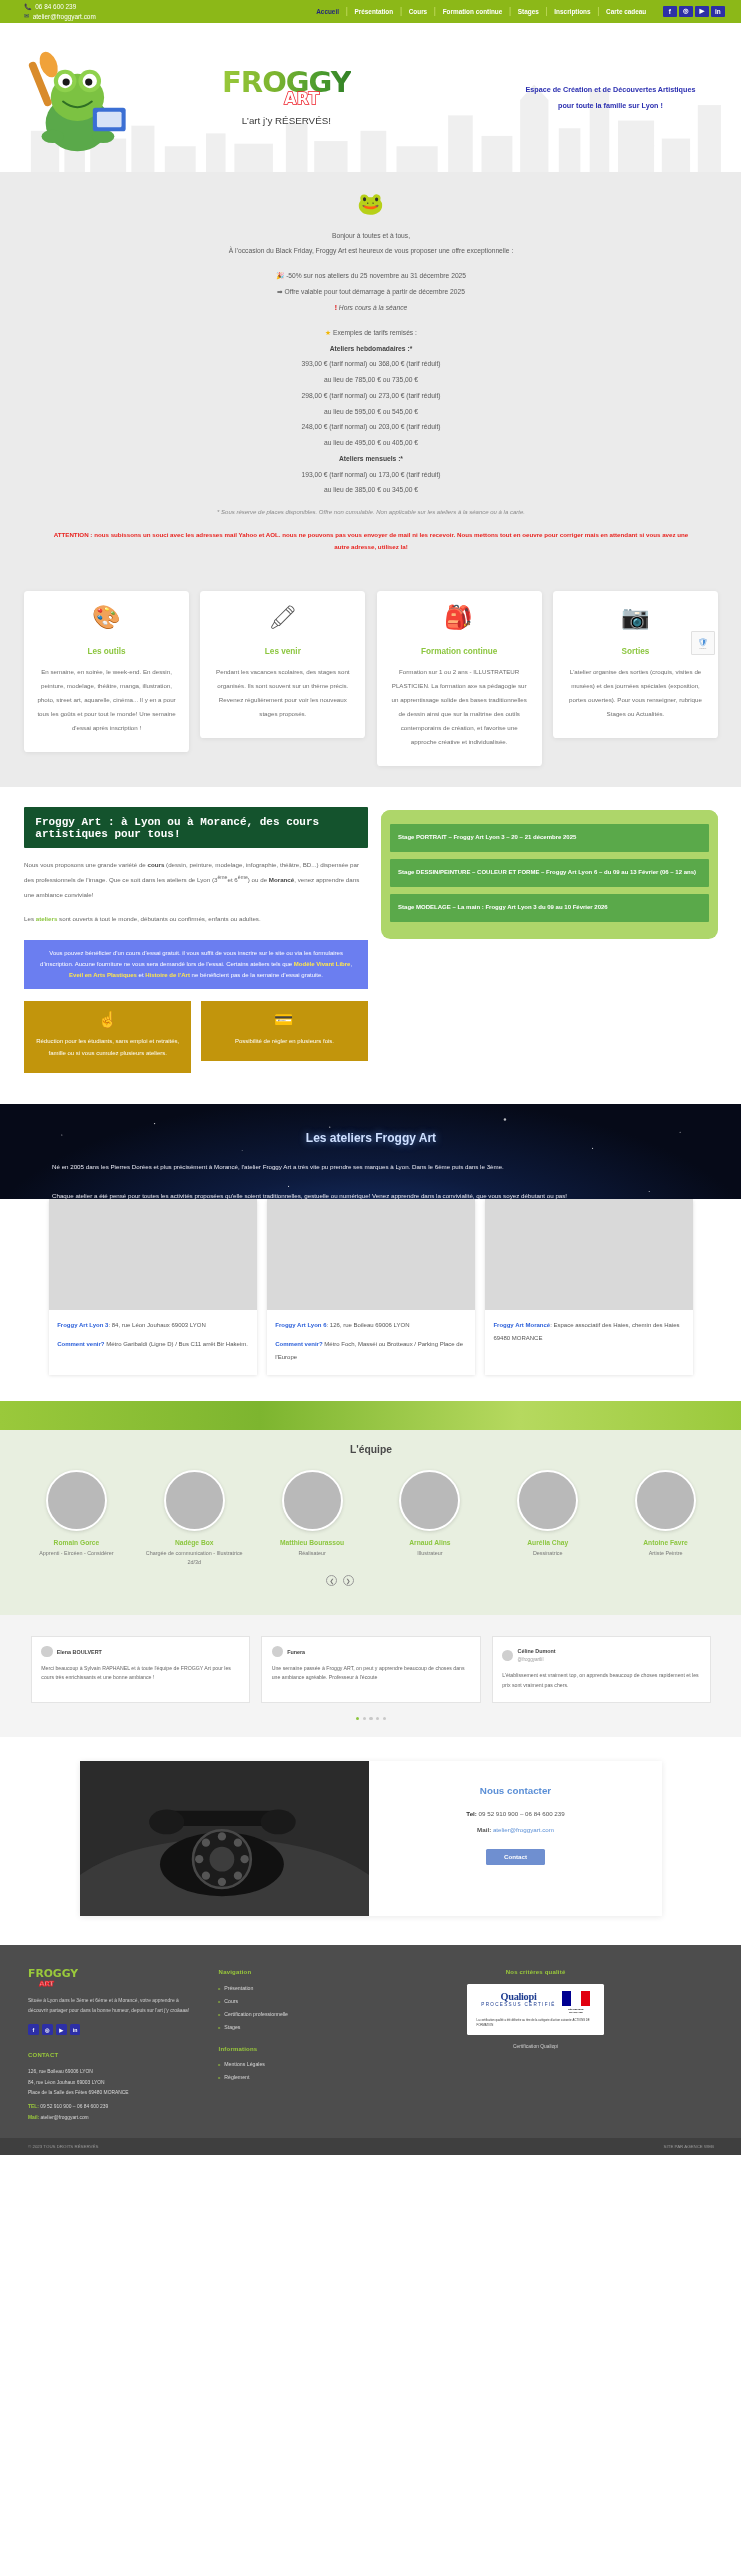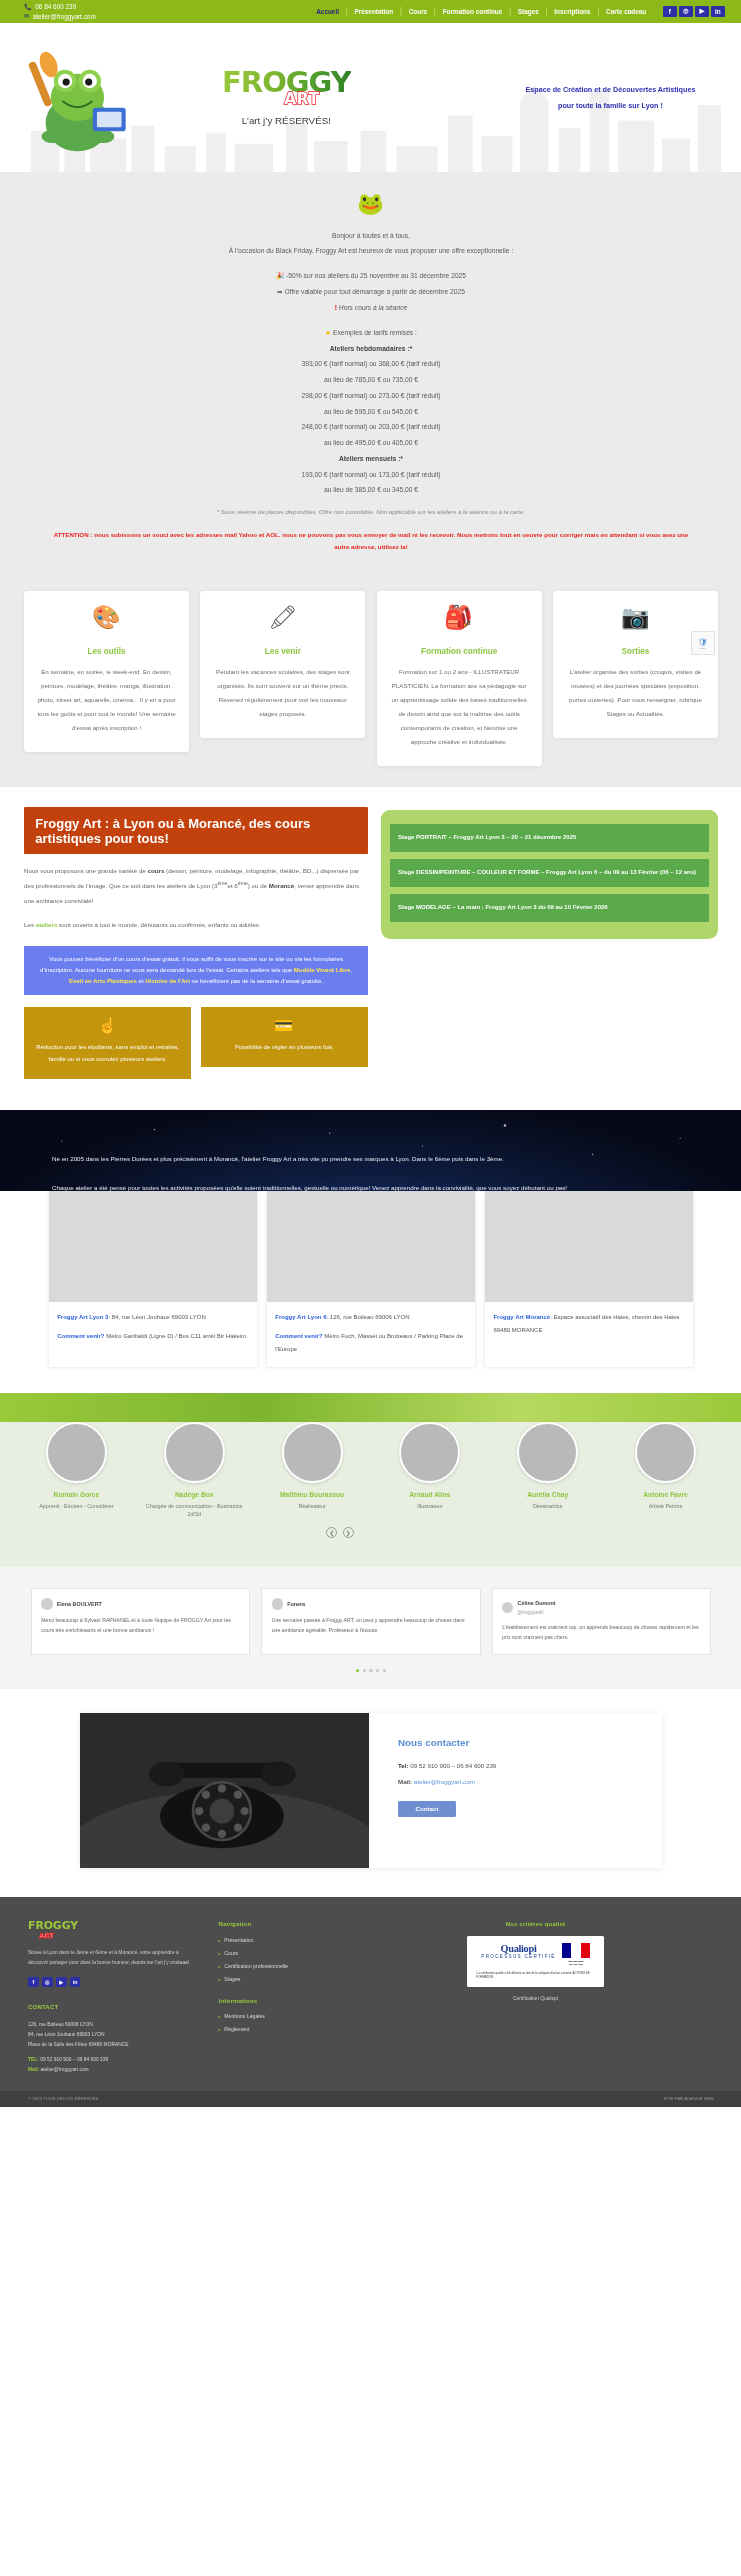--- a/index.html
+++ b/index.html
@@ -95,22 +95,22 @@
     position: absolute; right: 3.1px; width: 24px; height: 24px;
     background: #f9f9f9; border: 0.5px solid #e0e0e0; border-radius: 1px;
     display: flex; flex-direction: column; align-items: center; justify-content: center;
     font-size: 2.1px; color: #999;
   }
 
   
   .twocol { display: flex; padding: 20.6px 24px 31px; gap: 12.4px; background: #fff; align-items: flex-start; }
   .col-left { flex: 1.02; }
   .banner-green {
-    background: #c2410c; color: #fff; font-size: 13px; font-weight: bold;
-    padding: 8.2px 11.3px; border-radius: 1px;
+    background: #14532d; color: #fff; font-size: 11px; font-weight: bold;
+    padding: 8.2px 11.3px; border-radius: 1px; font-family: Liberation Mono, monospace;
   }
   .col-left p { font-size: 6.2px; line-height: 2.3; color: #666; margin-top: 10.3px; }
   .col-left p b { color: #444; }
   .hl-green { color: #8cc63f; font-weight: bold; }
   .blue-box {
     background: #6b7ef0; color: #fff; font-size: 6px; line-height: 1.85;
     padding: 8.2px 9.3px; margin-top: 13.4px; text-align: center;
   }
   .blue-box .y { color: #ffe74d; font-weight: bold; }
   .gold-row { display: flex; gap: 9.3px; margin-top: 11.3px; }
@@ -193,21 +193,21 @@
   .testi-name { font-size: 5.4px; font-weight: bold; color: #444; }
   .testi-handle { font-size: 4.6px; color: #9b9b9b; }
   .dots { display: flex; justify-content: center; gap: 3.6px; margin-top: 13.4px; }
   .dot { width: 3.1px; height: 3.1px; border-radius: 50%; background: #c9c9c9; }
   .dot.on { background: #8cc63f; }
 
   
   .contact-wrap { background: #fff; padding: 24px 0 29px; }
   .contact-box { display: flex; width: 582px; margin: 0 auto; box-shadow: 0 1px 6.2px rgba(0,0,0,.09); }
   .contact-img { width: 289px; height: 155px; background: #2c2f33; position: relative; overflow: hidden; }
-  .contact-right { flex: 1; background: #fff; padding: 24px 29px; }
+  .contact-right { flex: 1; background: #fff; padding: 24px 17px; text-align: center; }
   .contact-right h3 { color: #5b8fd6; font-size: 9.8px; font-weight: bold; }
   .contact-right .line { margin-top: 13.4px; font-size: 6.2px; color: #555; }
   .contact-right .line b { color: #333; }
   .mail-line { margin-top: 9.3px; font-size: 6.2px; color: #555; }
   .mail-line a { color: #5b8fd6; }
   .btn-contact {
     display: inline-block; margin-top: 15.5px; background: #6f8fd0; color: #fff;
     font-size: 6.2px; padding: 4.6px 17.5px; border-radius: 1.5px; font-weight: bold;
   }
 
@@ -462,20 +462,21 @@
       <circle cx="900" cy="195" r="0.9"></circle>
         <circle cx="1080" cy="250" r="1.2"></circle>
         <circle cx="1260" cy="170" r="1"></circle>
       <circle cx="80" cy="310" r="1"></circle>
         <circle cx="420" cy="340" r="1.3"></circle>
         <circle cx="700" cy="300" r="0.8"></circle>
       <circle cx="1000" cy="360" r="1"></circle>
         <circle cx="1350" cy="320" r="1.1"></circle>
     </g>
   </svg>
+  <h2>Les ateliers Froggy Art</h2>
   <p>Né en 2005 dans les Pierres Dorées et plus précisément à Morancé, l'atelier Froggy Art a très vite pu prendre ses marques à Lyon. Dans le 6ème puis dans le 3ème.</p>
   <p>Chaque atelier a été pensé pour toutes les activités proposées qu'elle soient traditionnelles, gestuelle ou numérique! Venez apprendre dans la convivialité, que vous soyez débutant ou pas!</p>
 </section>
 
 <div class="photo-row">
   <div class="photo-card">
     <div class="photo-img"></div>
     <div class="photo-body">
       <div>
         <span class="lnk">Froggy Art Lyon 3</span><span>: 84, rue Léon Jouhaux 69003 LYON</span>
@@ -503,20 +504,21 @@
     <div class="photo-body">
       <div>
         <span class="lnk">Froggy Art Morancé</span><span>: Espace associatif des Haies, chemin des Haies 69480 MORANCE</span>
       </div>
     </div>
   </div>
 </div>
 
 <section class="equipe">
   <div class="equipe-top"></div>
+  <h2>L'équipe</h2>
   <div class="team-row">
     <div class="member">
       <div class="avatar"></div>
       <h4>Romain Gorce</h4>
       <div class="role">Apprenti - Eircéen - Considérer</div>
     </div>
     <div class="member">
       <div class="avatar"></div>
       <h4>Nadège Box</h4>
       <div class="role">Chargée de communication - Illustratrice 2d/3d</div>

